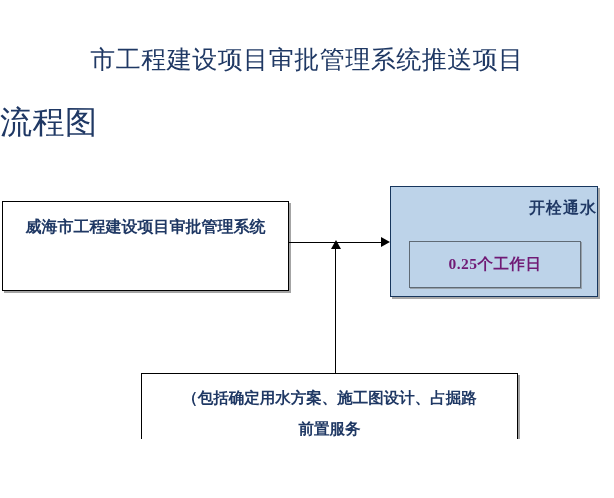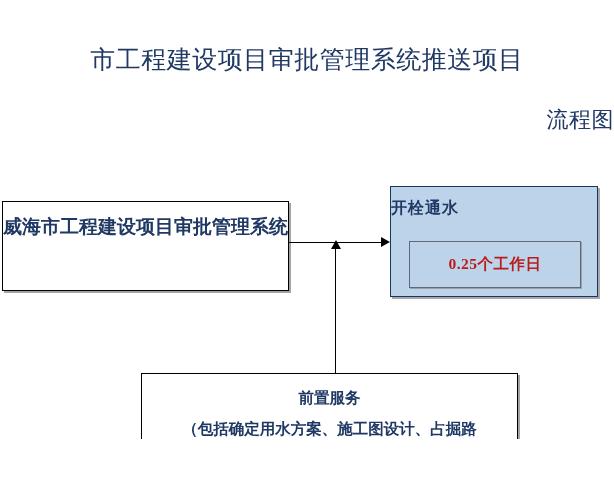--- a/index.html
+++ b/index.html
@@ -28,26 +28,26 @@
     line-height: 48px;
     letter-spacing: 0.5px;
     font-family: "Liberation Serif", "DejaVu Serif", serif;
     white-space: nowrap;
   }
   .title-line-2 {
     position: absolute;
     left: 0;
     top: 98px;
     width: 614px;
-    text-align: right;
-    color: #1f3864;
-    font-size: 22px;
+    text-align: left;
+    color: #1f3864;
+    font-size: 32px;
     line-height: 48px;
     letter-spacing: 0.5px;
-    font-family: Liberation Mono, monospace;
+    font-family: Liberation Serif, serif;
     white-space: nowrap;
   }
 
   
   .node {
     position: absolute;
     box-sizing: border-box;
     background: #ffffff;
     border: 1px solid #000000;
     box-shadow: 2px 2px 0 rgba(90,90,90,0.55);
@@ -57,40 +57,40 @@
     font-family: "Liberation Serif", "DejaVu Serif", serif;
   }
 
   
   #node-source {
     left: 2px;
     top: 201px;
     width: 287px;
     height: 90px;
     padding-top: 9px;
-    font-size: 19px;
+    font-size: 16px;
     line-height: 31px;
   }
 
   
   #node-process {
     left: 390px;
     top: 186px;
     width: 208px;
     height: 111px;
     background: #bdd3e9;
     border: 1px solid #17365d;
     box-shadow: 2px 2px 0 rgba(110,110,110,0.6);
   }
   #node-process .proc-title {
     position: absolute;
     left: 0;
     top: 11px;
     width: 100%;
-    text-align: left;
+    text-align: right;
     font-size: 16px;
     color: #1f3864;
     font-weight: bold;
     letter-spacing: 1px;
   }
   #node-process .proc-duration-box {
     position: absolute;
     left: 18px;
     top: 54px;
     width: 172px;
@@ -98,21 +98,21 @@
     box-sizing: border-box;
     border: 1px solid #5f6a75;
     background: #bdd3e9;
     box-shadow: 1px 1px 0 rgba(120,120,120,0.55);
     display: flex;
     align-items: center;
     justify-content: center;
   }
   #node-process .proc-duration-text {
     font-size: 15.5px;
-    color: #b91c1c;
+    color: #701a75;
     font-weight: bold;
     letter-spacing: 0.5px;
   }
 
   
   #node-preservice {
     left: 141px;
     top: 373px;
     width: 377px;
     height: 114px;
@@ -192,19 +192,19 @@
   <div id="arrow-up"></div>
 
   <div class="node" id="node-process">
     <div class="proc-title">开栓通水</div>
     <div class="proc-duration-box">
       <span class="proc-duration-text">0.25个工作日</span>
     </div>
   </div>
 
   <div class="node" id="node-preservice">
+    <div>（包括确定用水方案、施工图设计、占掘路</div>
     <div>前置服务</div>
-    <div>（包括确定用水方案、施工图设计、占掘路</div>
   </div>
 
   <div id="page-rule"></div>
 
 </div>
 
 </body></html>

